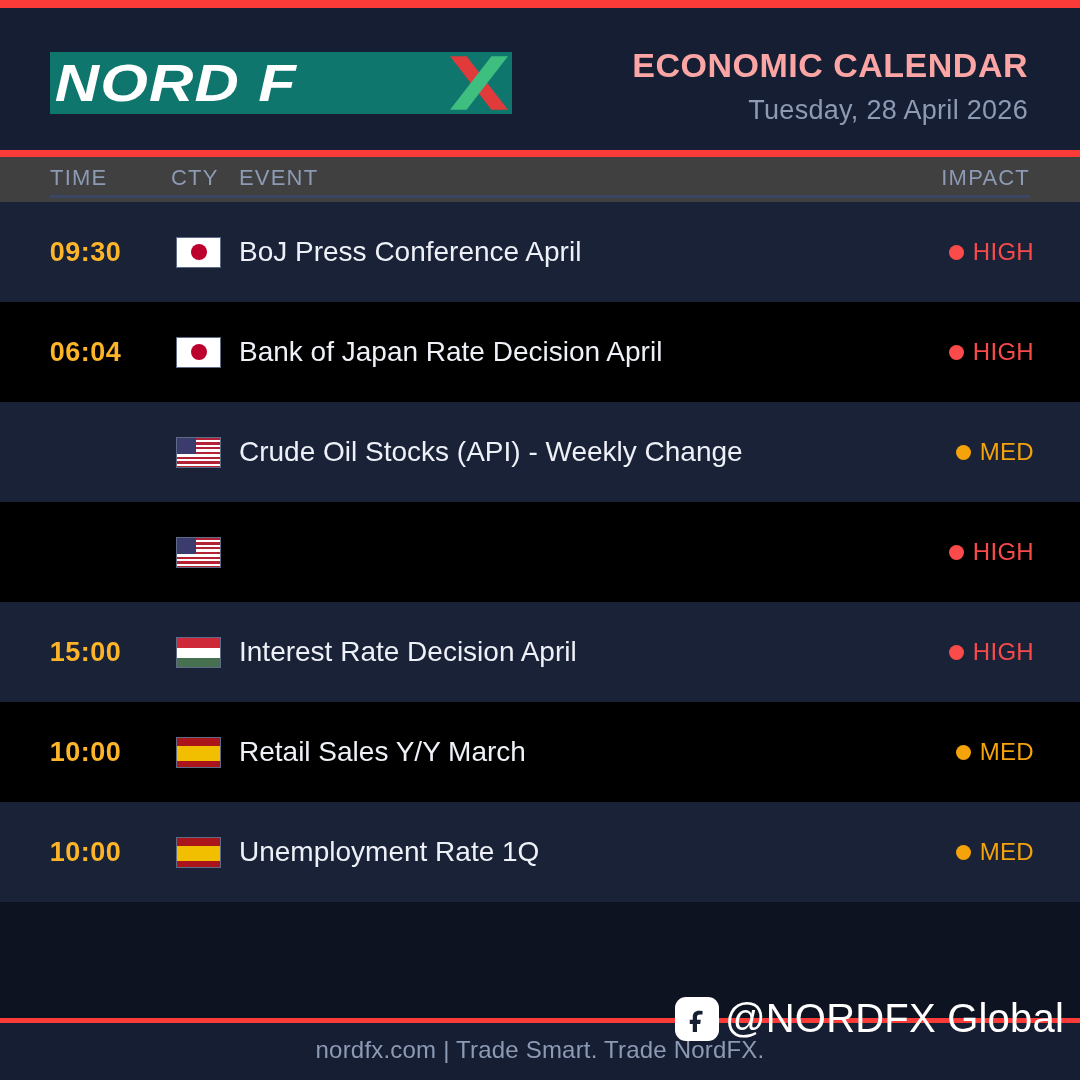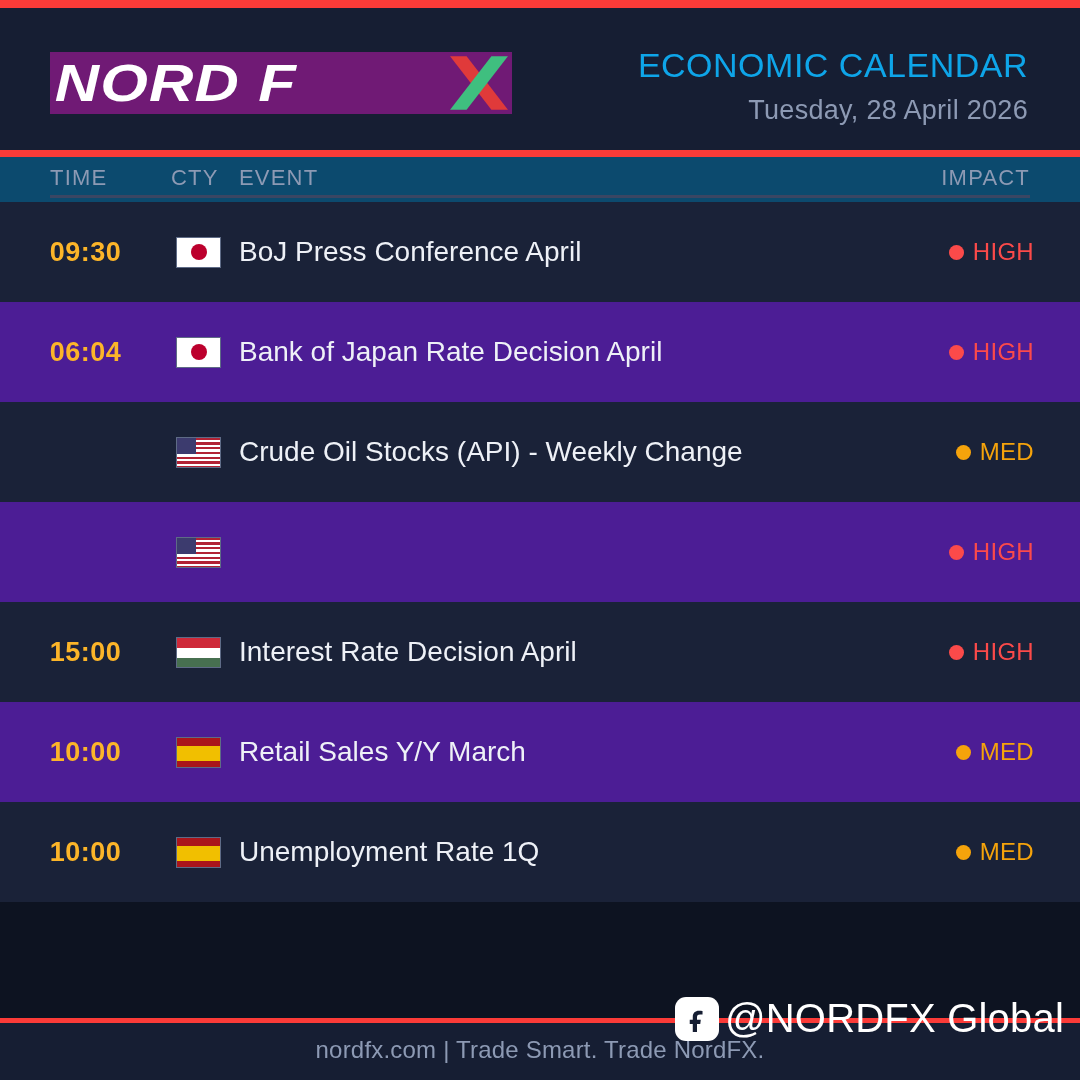--- a/index.html
+++ b/index.html
@@ -24,63 +24,63 @@
 
   
   .header {
     position:absolute; left:0; top:8px;
     width:1080px; height:142px;
     background:#161e33;
   }
   .logo-wrap {
     position:absolute; left:50px; top:44px;
     width:462px; height:62px;
-    background:#701a75;
+    background:#0f766e;
     display:flex; align-items:center;text-align:right;
   }
   .logo-text {
     font-family:"Liberation Sans", sans-serif;
     font-weight:bold; font-style:italic;
     font-size:52px; letter-spacing:1px;
     color:#ffffff;
     padding-left:4px;
     white-space:nowrap;
     transform:scaleX(1.18);
     transform-origin:left center;
   }
   .logo-x {
     position:absolute; right:2px; top:2px;
     width:62px; height:58px;
   }
 
   .head-title {
     position:absolute; right:52px; top:38px;
-    font-size:34px; font-weight:normal;
-    color:#0ea5e9; letter-spacing:0.5px;
+    font-size:34px; font-weight:bold;
+    color:#fca5a5; letter-spacing:0.5px;
     text-align:left; white-space:nowrap;
   }
   .head-date {
     position:absolute; right:52px; top:87px;
     font-size:27px; font-weight:normal;
     color:#8d9ab4; letter-spacing:0.3px;
     text-align:right; white-space:nowrap;
   }
 
   
   .accent-mid {
     position:absolute; left:0; top:150px;
     width:1080px; height:7px;
     background:#fb3b38;
   }
 
   
   .colhead {
     position:absolute; left:0; top:157px;
     width:1080px; height:45px;
-    background:#0c4a6e;
+    background:#404040;
   }
   .colhead-label {
     position:absolute; top:8px;
     font-size:22px; color:#8d9ab4;
     letter-spacing:1.2px; white-space:nowrap;
   }
   .ch-time   { left:50px; }
   .ch-cty    { left:171px; }
   .ch-event  { left:239px; }
   .ch-impact { right:50px; }
@@ -90,21 +90,21 @@
     background:#3a4663;
   }
 
   
   .rows { position:absolute; left:0; top:202px; width:1080px; }
   .row {
     position:relative;
     width:1080px; height:100px;
   }
   .row.odd  { background:#1a2238; }
-  .row.even { background:#4c1d95; }
+  .row.even { background:#000000; }
 
   .cell-time {
     position:absolute; left:0; top:0;
     width:171px; height:100px;
     display:flex; align-items:center; justify-content:center;
     font-size:27px; font-weight:bold;
     color:#fcb529; letter-spacing:0.5px;
   }
   .cell-flag {
     position:absolute; left:176px; top:0;

